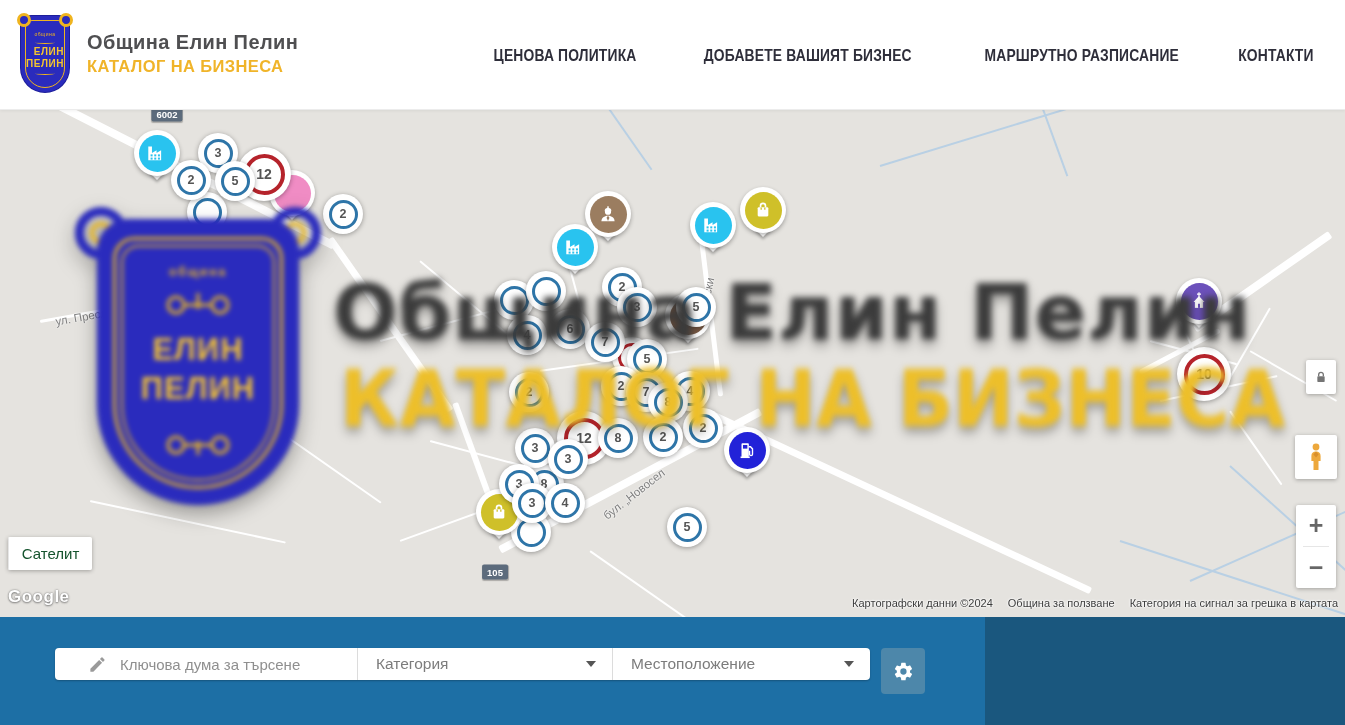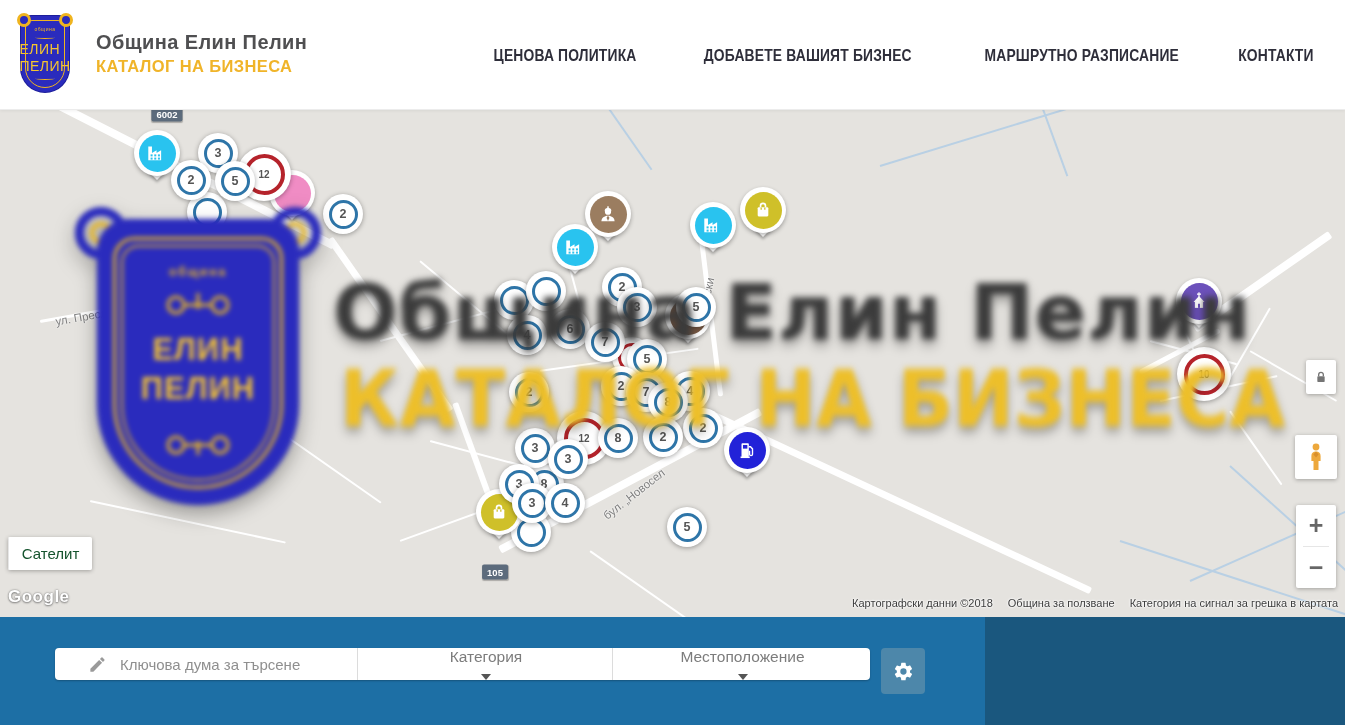--- a/index.html
+++ b/index.html
@@ -11,23 +11,23 @@
             border-bottom:1px solid #ececec; box-shadow:0 1px 3px rgba(0,0,0,.06); z-index:20; }
   .logo-wrap { position:absolute; left:21px; top:16px; display:flex; align-items:center; cursor:pointer; }
   .mini-shield { position:relative; width:48px; height:76px; background:#2a2bbd;
                  border-radius:10px 10px 24px 24px; box-shadow:0 0 0 1px #1d1e9a;
                  display:flex; flex-direction:column; align-items:center; justify-content:center; }
   .mini-shield .inb { position:absolute; inset:4px; border:1.5px solid #efb41f; border-radius:7px 7px 20px 20px; }
   .mini-shield .curl { position:absolute; top:-3px; width:14px; height:14px; border:3px solid #efb41f;
                        border-radius:50%; background:#2a2bbd; }
   .mini-shield .curl.l { left:-4px; } .mini-shield .curl.r { right:-4px; }
   .mini-town { font-size:5px; color:#efb41f; letter-spacing:.5px; margin-bottom:2px; }
-  .mini-name { font-size:14px; font-weight:normal; color:#f5c52f; text-align:left; line-height:1.2; letter-spacing:.5px; }
+  .mini-name { font-size:10px; font-weight:bold; color:#f5c52f; text-align:right; line-height:1.2; letter-spacing:.5px; }
   .mini-orn { width:20px; height:3px; border-bottom:1px solid #efb41f; margin:2px 0; border-radius:50%; }
-  .logo-text { margin-left:27px; }
+  .logo-text { margin-left:18px; }
   .site-title { font-size:20px; font-weight:bold; color:#4f4f51; letter-spacing:.4px; }
   .site-subtitle { font-size:17px; font-weight:bold; color:#f0b429; letter-spacing:.4px; margin-top:3px;
                    transform:scaleX(.97); transform-origin:left; }
   .nav { position:absolute; right:24px; top:0; height:110px; display:flex; align-items:center; gap:34px; }
   .nav a { font-size:16.5px; font-weight:bold; color:#2e2e3a; text-decoration:none; white-space:nowrap;
            display:inline-block; transform:scaleX(.84); transform-origin:center; letter-spacing:.2px; cursor:pointer; }
 
   
   .map { position:absolute; left:0; top:110px; width:1345px; height:507px; background:#e5e3df; overflow:hidden; }
   .rd { position:absolute; background:#ffffff; transform-origin:left center; border-radius:2px; }
@@ -45,21 +45,21 @@
                transform:rotate(45deg); box-shadow:2px 2px 3px rgba(0,0,0,.25); }
   .pin .outer { position:absolute; inset:0; background:#fff; border-radius:50%;
                 box-shadow:0 2px 4px rgba(0,0,0,.3); display:flex; align-items:center; justify-content:center; }
   .pin .disc { width:37px; height:37px; border-radius:50%; display:flex; align-items:center; justify-content:center; }
   .cluster { position:absolute; width:40px; height:40px; background:#fff; border-radius:50%;
              box-shadow:0 1px 5px rgba(0,0,0,.35); display:flex; align-items:center; justify-content:center; cursor:pointer; }
   .cluster .ring { width:29px; height:29px; border-radius:50%; border:3px solid #2e75a8;
                    display:flex; align-items:center; justify-content:center;
                    font-size:12.5px; font-weight:bold; color:#555; }
   .cluster.large { width:54px; height:54px; }
-  .cluster.large .ring { width:41px; height:41px; border-width:4px; font-size:10px; }
+  .cluster.large .ring { width:41px; height:41px; border-width:4px; font-size:14px; }
 
   
   .wm-title { position:absolute; left:333px; top:158px; font-family:"DejaVu Sans", sans-serif;
               font-size:76px; font-weight:bold; color:#3b3b3b; white-space:nowrap; z-index:5;
               filter:blur(3px); text-shadow:0 6px 10px rgba(0,0,0,.35); letter-spacing:1px; }
   .wm-subtitle { position:absolute; left:340px; top:243px; font-family:"DejaVu Sans", sans-serif;
                  font-size:79px; font-weight:bold; color:#edbf2a; white-space:nowrap; z-index:5;
                  transform:scaleX(.92); transform-origin:left; filter:blur(3px);
                  text-shadow:0 6px 10px rgba(0,0,0,.35); }
   .wm-shield { position:absolute; left:83px; top:103px; width:230px; height:292px; z-index:5;
@@ -101,21 +101,21 @@
   .zoom-btn { width:40px; height:41px; display:flex; align-items:center; justify-content:center;
               font-size:25px; font-weight:bold; color:#666; cursor:pointer; }
   .zoom-divider { width:26px; height:1px; background:#e6e6e6; }
 
   
   .searchbar { position:absolute; left:0; top:617px; width:1345px; height:108px; background:#1d6fa5; }
   .searchbar .dark { position:absolute; left:985px; top:0; right:0; height:108px; background:#1a577e; }
   .sgroup { position:absolute; left:55px; top:31px; width:815px; height:32px; background:#ffffff;
             border-radius:4px; display:flex; box-shadow:0 1px 2px rgba(0,0,0,.25);align-items:flex-end; }
   .sfield { display:flex; align-items:center; height:100%; position:relative; }
-  .sfield + .sfield { border-left:1px solid #dcdcdc;flex-direction:column; }
+  .sfield + .sfield { border-left:1px solid #dcdcdc; }
   .f-key { width:302px; padding-left:33px; gap:13px; }
   .f-key input { border:none; outline:none; font-size:15px; color:#555; width:230px;
                  font-family:"Liberation Sans", sans-serif; background:transparent; }
   .f-key input::placeholder { color:#8f8f8f; }
   .f-sel { cursor:pointer; }
   .f-cat { width:255px; padding:0 16px 0 18px; }
   .f-loc { width:258px; padding:0 16px 0 18px; }
   .sel-text { font-size:15.5px; color:#7c7c7c; flex:1; }
   .caret { width:0; height:0; border-left:5px solid transparent; border-right:5px solid transparent;
            border-top:6px solid #555; }
@@ -448,21 +448,21 @@
     </div>
     <div class="wm-title">Община Елин Пелин</div>
     <div class="wm-subtitle">КАТАЛОГ НА БИЗНЕСА</div>
 
     <div class="maptype">
 
       <div class="btn sat">Сателит</div>
     </div>
     <div class="google-logo">Google</div>
     <div class="attribution">
-      <span>Картографски данни ©2018</span>
+      <span>Картографски данни ©2024</span>
       <span class="link">Община за ползване</span>
       <span class="link">Категория на сигнал за грешка в картата</span>
     </div>
     <div class="ctl ctl-lock">
       <svg width="16" height="18" viewBox="0 0 24 24">
         <path d="M8.5 11V8.5a3.5 3.5 0 0 1 7 0V11" fill="none" stroke="#757575" stroke-width="2"></path>
         <rect x="6.5" y="11" width="11" height="8.5" rx="1" fill="#757575"></rect>
         </svg>
     </div>
     <div class="ctl ctl-pegman">

